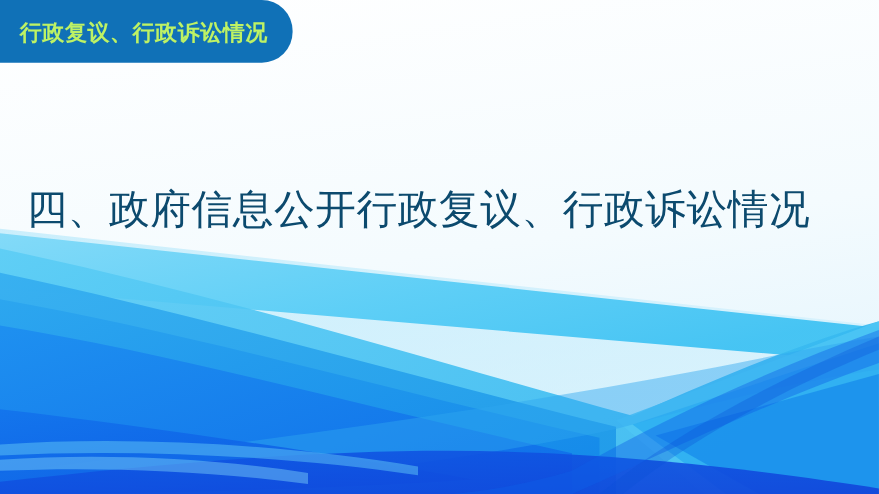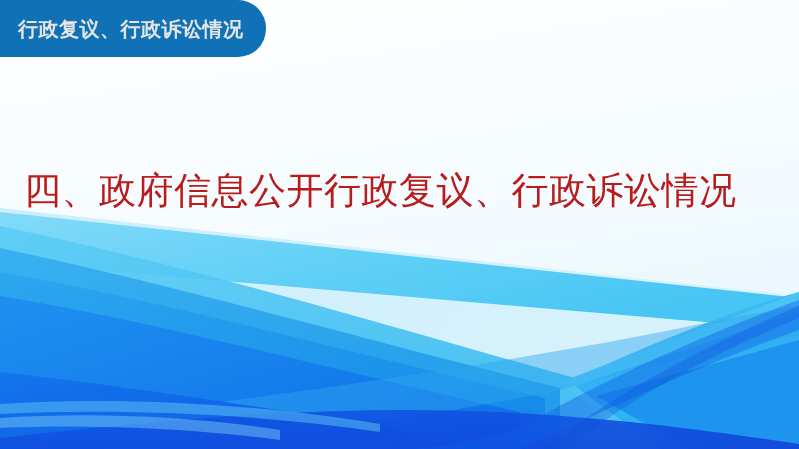--- a/index.html
+++ b/index.html
@@ -38,35 +38,35 @@
     height: 57px;
     padding: 0 22px 0 52px;
     display: flex;
     align-items: center;
     border-radius: 0 28px 28px 28px;
     background: #1071b7;
     z-index: 5;
     box-sizing: border-box;
   }
   .badge-label {
-    color: #e5e5e5;
+    color: #bef264;
     font-size: 20px;
     font-weight: bold;
     letter-spacing: 0.5px;
     white-space: nowrap;
     line-height: 1;
   }
 
   
   .headline {
     position: absolute;
     left: 24px;
     top: 168px;
     z-index: 4;
-    color: #b91c1c;
+    color: #0c4a6e;
     font-size: 37px;
     font-weight: normal;
     letter-spacing: 0.5px;
     white-space: nowrap;
     line-height: 1.25;
   }
 </style>
 </head>
 <body>
 

